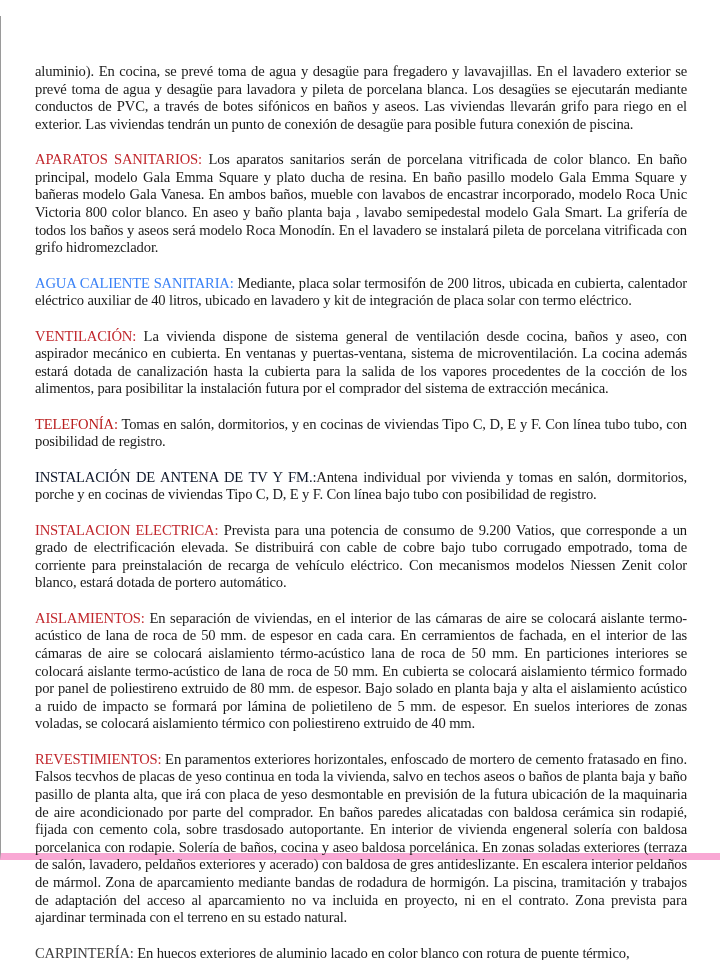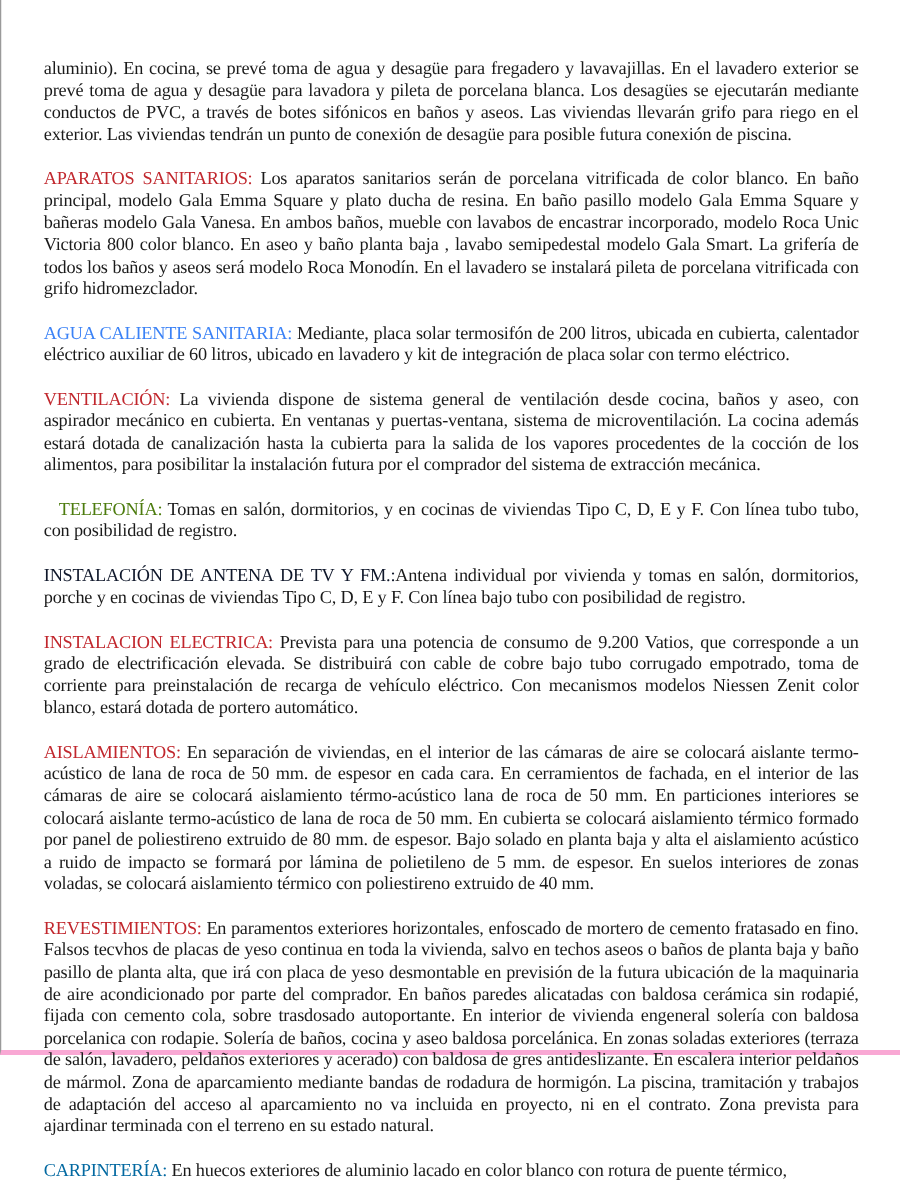--- a/index.html
+++ b/index.html
@@ -1,21 +1,21 @@
 <!DOCTYPE html>
 <html><head>
 <meta charset="utf-8">
 <style>
   html, body { margin: 0; padding: 0; background: #ffffff; }
   body { width: 720px; height: 960px; overflow: hidden; position: relative; }
   .page {
-    position: absolute; left: 0; top: 0; width: 720px; height: 844px;
+    position: absolute; left: 0; top: 16px; width: 720px; height: 844px;
     box-sizing: border-box;
     border-left: 1px solid #9a9a9a;
-    border-bottom: 4px solid #f9a8d4;
+    border-bottom: 7px solid #f9a8d4;
     background: #ffffff;
   }
   .content {
     position: absolute; left: 34px; top: 47px; width: 652px;
     font-family: "Liberation Serif", "DejaVu Serif", serif;
     font-size: 14.6px;
     line-height: 17.6px;
     color: #1a1a1a;
     letter-spacing: -0.15px;
   }
@@ -34,45 +34,45 @@
 
     <p class="para">
       <span class="heading" style="color: rgb(193, 39, 45);"></span><span>aluminio). En  cocina, se prevé toma  de agua y desagüe para fregadero y  lavavajillas. En el lavadero exterior se prevé toma de agua y desagüe para lavadora y pileta de porcelana blanca. Los desagües se ejecutarán mediante conductos de PVC, a través de botes sifónicos en baños y aseos. Las viviendas llevarán  grifo para riego en el exterior. Las viviendas tendrán un  punto de conexión de desagüe para posible  futura conexión de piscina.</span>
     </p>
 
     <p class="para">
       <span class="heading" style="color: rgb(193, 39, 45);"> APARATOS SANITARIOS:</span><span> Los aparatos sanitarios serán de porcelana vitrificada de color blanco. En baño principal, modelo Gala Emma Square y plato ducha de resina. En baño pasillo modelo Gala Emma Square y bañeras modelo Gala Vanesa. En ambos baños, mueble con lavabos de encastrar incorporado,  modelo  Roca Unic Victoria 800 color blanco. En aseo y baño planta baja , lavabo semipedestal modelo   Gala Smart. La grifería de todos los baños y aseos será modelo Roca Monodín. En el lavadero se instalará pileta de porcelana vitrificada con grifo hidromezclador.</span>
     </p>
 
     <p class="para">
-      <span class="heading" style="color: #3b82f6;">AGUA CALIENTE SANITARIA:</span><span> Mediante, placa solar termosifón de 200 litros, ubicada en cubierta, calentador eléctrico auxiliar de 60 litros, ubicado en lavadero y kit de integración de placa solar con termo eléctrico.</span>
+      <span class="heading" style="color: #3b82f6;">AGUA CALIENTE SANITARIA:</span><span> Mediante, placa solar termosifón de 200 litros, ubicada en cubierta, calentador eléctrico auxiliar de 40 litros, ubicado en lavadero y kit de integración de placa solar con termo eléctrico.</span>
     </p>
 
     <p class="para">
       <span class="heading" style="color: rgb(193, 39, 45);">VENTILACIÓN:</span><span>  La vivienda dispone de sistema general de ventilación desde cocina, baños y aseo,  con aspirador mecánico en cubierta. En ventanas y puertas-ventana, sistema de microventilación. La cocina además estará dotada de canalización hasta  la cubierta para la salida de los vapores procedentes de la cocción de los alimentos, para  posibilitar la instalación futura  por el comprador del sistema de extracción mecánica.</span>
     </p>
 
     <p class="para">
-      <span class="heading" style="color: #4d7c0f; margin-left: 12px;">TELEFONÍA:</span><span> Tomas en salón, dormitorios, y en cocinas de viviendas Tipo C, D, E y F. Con línea tubo tubo, con posibilidad de registro.</span>
+      <span class="heading" style="color: #b91c1c;">TELEFONÍA:</span><span> Tomas en salón, dormitorios, y en cocinas de viviendas Tipo C, D, E y F. Con línea tubo tubo, con posibilidad de registro.</span>
     </p>
 
     <p class="para">
       <span class="heading" style="color: #0f172a;">INSTALACIÓN DE ANTENA DE TV Y FM.:</span><span>Antena individual por vivienda y tomas en salón, dormitorios, porche y en cocinas de viviendas  Tipo C, D, E y F. Con línea bajo tubo con posibilidad de registro.</span>
     </p>
 
     <p class="para">
       <span class="heading" style="color: rgb(193, 39, 45);">INSTALACION ELECTRICA:</span><span> Prevista para una potencia de consumo de 9.200 Vatios, que corresponde a un grado de electrificación elevada. Se distribuirá con cable de cobre bajo tubo corrugado empotrado, toma de corriente para  preinstalación de recarga de vehículo eléctrico. Con mecanismos modelos Niessen Zenit color blanco, estará dotada de portero automático.</span>
     </p>
 
     <p class="para">
       <span class="heading" style="color: rgb(193, 39, 45);">AISLAMIENTOS:</span><span> En separación de viviendas, en el  interior de las cámaras de aire se colocará aislante termo-acústico de lana de roca de 50 mm. de espesor en cada cara. En cerramientos de fachada, en el interior de las cámaras de aire se colocará aislamiento térmo-acústico   lana de roca de 50 mm.   En particiones interiores se colocará aislante termo-acústico de lana de roca de 50 mm. En cubierta se colocará aislamiento térmico formado por panel de poliestireno extruido de 80 mm. de espesor. Bajo solado en planta baja y alta el aislamiento acústico a ruido de impacto se formará por lámina de polietileno  de 5 mm. de espesor. En suelos interiores de zonas voladas, se colocará  aislamiento térmico con poliestireno extruido de 40 mm.</span>
     </p>
 
     <p class="para">
       <span class="heading" style="color: rgb(193, 39, 45);">REVESTIMIENTOS:</span><span> En paramentos exteriores horizontales, enfoscado de mortero de cemento fratasado en fino. Falsos tecvhos de placas de yeso continua en toda la vivienda, salvo en techos aseos o baños de planta baja y baño pasillo de planta alta, que irá con placa de yeso desmontable en previsión de la futura ubicación de la maquinaria de aire acondicionado por parte del comprador. En baños paredes alicatadas con baldosa cerámica sin rodapié, fijada con cemento cola, sobre trasdosado autoportante. En interior de vivienda engeneral solería con baldosa porcelanica con rodapie. Solería de baños, cocina y aseo baldosa porcelánica. En zonas soladas exteriores (terraza de salón, lavadero, peldaños exteriores y acerado) con  baldosa de gres antideslizante. En escalera interior peldaños de mármol. Zona de aparcamiento mediante bandas de rodadura de hormigón. La piscina, tramitación y trabajos de adaptación del acceso al aparcamiento  no va incluida en proyecto, ni en el contrato. Zona prevista para ajardinar terminada con el terreno en su estado natural.</span>
     </p>
 
     <p class="para">
-      <span class="heading" style="color: #0369a1;">CARPINTERÍA:</span><span> En huecos  exteriores  de aluminio lacado en color blanco con rotura de puente térmico,</span>
+      <span class="heading" style="color: #404040;">CARPINTERÍA:</span><span> En huecos  exteriores  de aluminio lacado en color blanco con rotura de puente térmico,</span>
     </p>
 
   </div>
 </div>
 
 </body></html>

